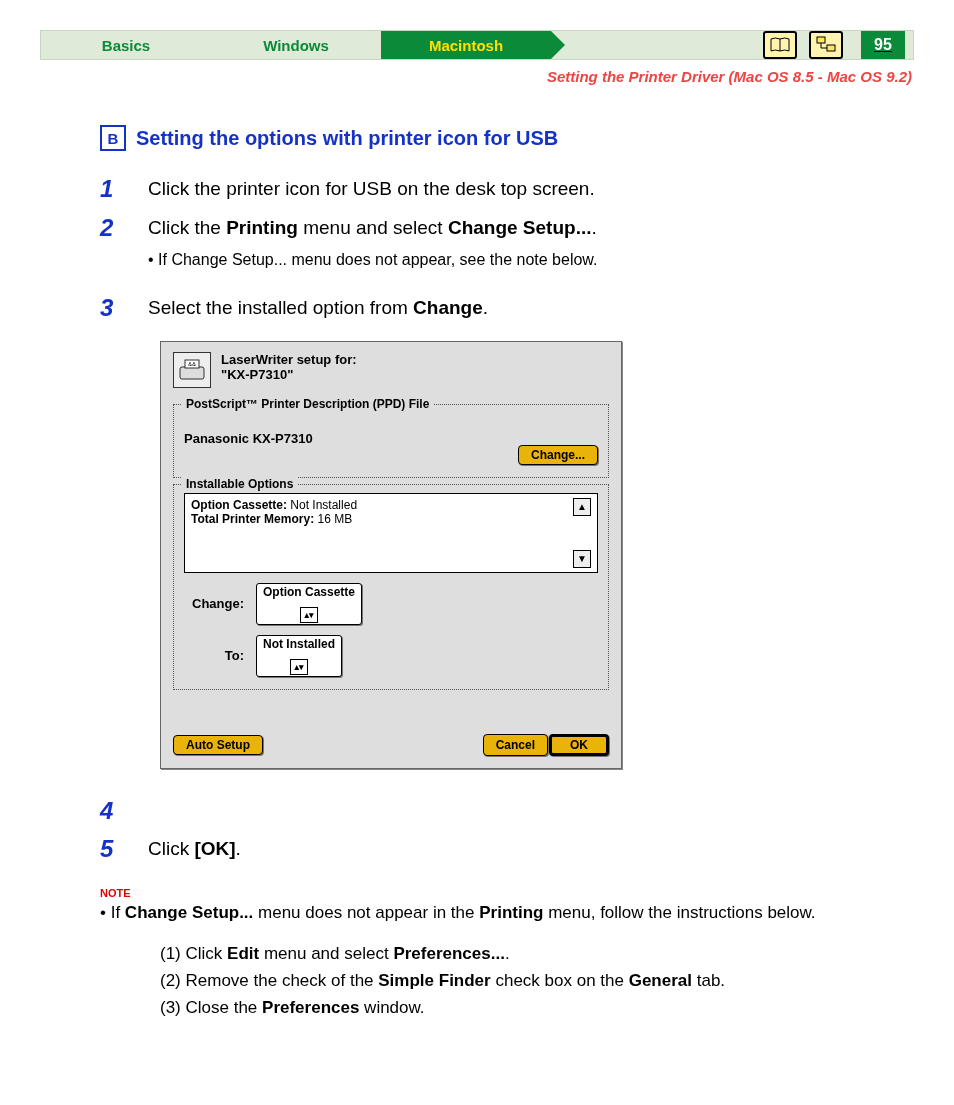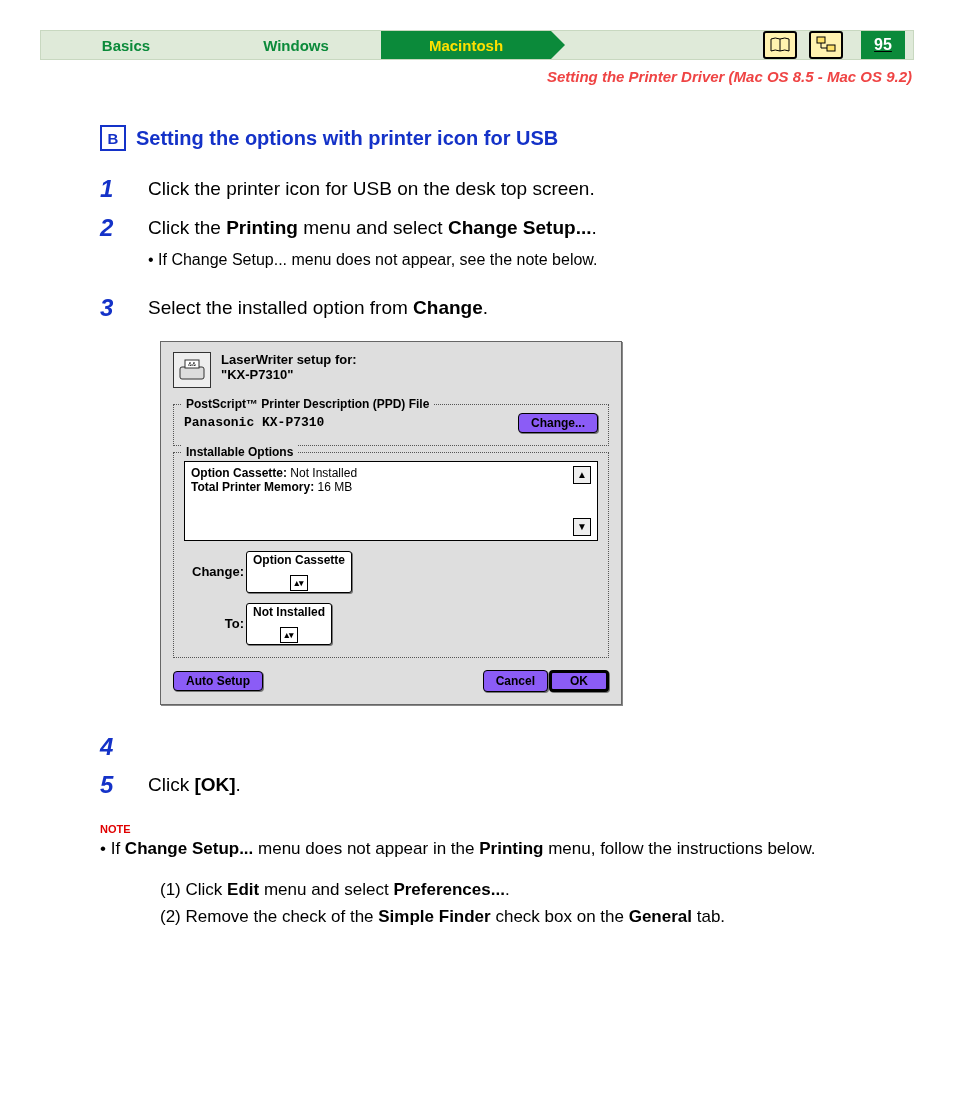--- a/index.html
+++ b/index.html
@@ -87,23 +87,24 @@
   }
   .mac-fieldset{
     border:1px dotted #555;padding:8px 10px 12px 10px;margin:6px 0;position:relative;
     background:#dedede;
   }
   .mac-legend{
     position:absolute;top:-8px;left:8px;background:#dedede;padding:0 4px;font-weight:bold;font-size:12px;
   }
   .mac-row{display:flex;align-items:center;justify-content:space-between;gap:10px;}
   .mac-btn{
-    background:#8b5cf6;border:1px solid #000;border-radius:4px;
+    background:#eab308;border:1px solid #000;border-radius:4px;
     padding:2px 12px;font-weight:bold;font-size:12px;
     box-shadow:1px 1px 0 #777;
+    margin-top:32px;
   }
   .mac-btn.default{border:3px solid #000;padding:1px 18px;}
   .mac-listbox{
     background:#fff;border:1px solid #000;height:70px;padding:4px 6px;
     font-size:12px;display:flex;gap:6px;
   }
   .mac-listbox .text{flex:1;}
   .mac-scroll{width:18px;display:flex;flex-direction:column;justify-content:space-between;}
   .mac-scroll .arrow{
     border:1px solid #000;height:16px;display:flex;align-items:center;justify-content:center;font-size:10px;background:#eee;
@@ -111,21 +112,21 @@
   .mac-select{
     display:inline-flex;align-items:center;gap:8px;
     background:#fff;border:1px solid #000;border-radius:3px;
     padding:1px 6px;font-weight:bold;font-size:12px;
     box-shadow:1px 1px 0 #777;
     flex-direction:column;
   }
   .mac-select .caret{
     border:1px solid #000;width:16px;height:14px;display:flex;align-items:center;justify-content:center;font-size:9px;
   }
-  .mac-form-row{display:flex;align-items:center;gap:2px;margin-top:10px;}
+  .mac-form-row{display:flex;align-items:center;gap:12px;margin-top:10px;}
   .mac-label{font-weight:bold;min-width:60px;text-align:right;}
   .mac-footer{display:flex;justify-content:space-between;align-items:center;margin-top:12px;gap:10px;}
 
   .note-label{color:#e00000;font-weight:bold;font-size:11px;margin:24px 0 2px 60px;}
   .note-body{font-size:17px;margin:0 40px 0 60px;line-height:1.45;}
   .note-body b{font-weight:bold;}
   .note-steps{margin:14px 0 0 120px;font-size:17px;line-height:1.6;}
 </style>
 </head>
 <body>
@@ -199,21 +200,21 @@
         </div>
         <div>
           <div style="font-weight:bold;">LaserWriter setup for:</div>
           <div style="font-weight:bold;">"KX-P7310"</div>
         </div>
       </div>
 
       <div class="mac-fieldset">
         <div class="mac-legend">PostScript™ Printer Description (PPD) File</div>
         <div class="mac-row">
-          <span style="font-weight:bold;font-family:Liberation Mono, monospace;">Panasonic KX-P7310</span>
+          <span style="font-weight:bold;">Panasonic KX-P7310</span>
           <button class="mac-btn">Change...</button>
         </div>
       </div>
 
       <div class="mac-fieldset">
         <div class="mac-legend">Installable Options</div>
         <div class="mac-listbox">
           <div class="text">
             <div><b>Option Cassette:</b><span> Not Installed</span></div>
             <div><b>Total Printer Memory:</b><span> 16 MB</span></div>
@@ -261,15 +262,16 @@
     </div>
   </div>
 
   <div class="note-label">NOTE</div>
   <div class="note-body">
     <span>• If </span><b>Change Setup...</b><span> menu does not appear in the </span><b>Printing</b><span> menu, follow the instructions below.</span>
   </div>
   <div class="note-steps">
     <div><span>(1) Click </span><b>Edit</b><span> menu and select </span><b>Preferences...</b><span>.</span></div>
     <div><span>(2) Remove the check of the </span><b>Simple Finder</b><span> check box on the </span><b>General</b><span> tab.</span></div>
+    <div><span>(3) Close the </span><b>Preferences</b><span> window.</span></div>
   </div>
 
 </div>
 
 </body></html>

